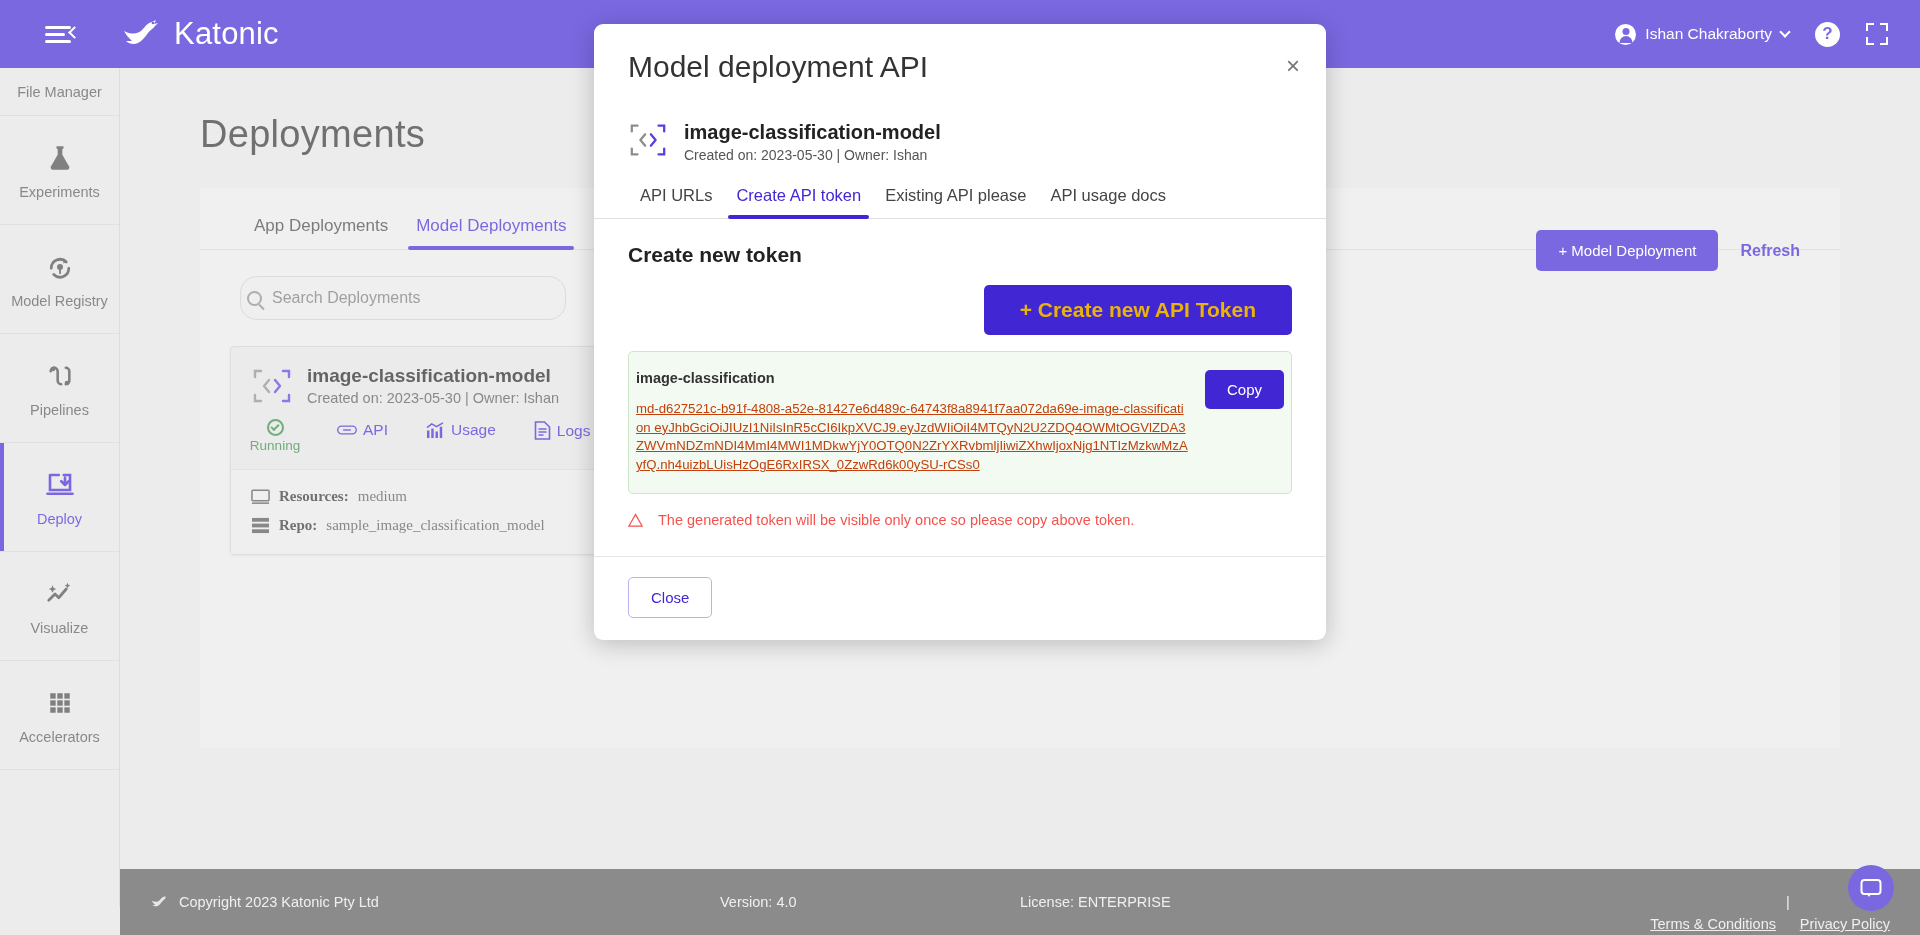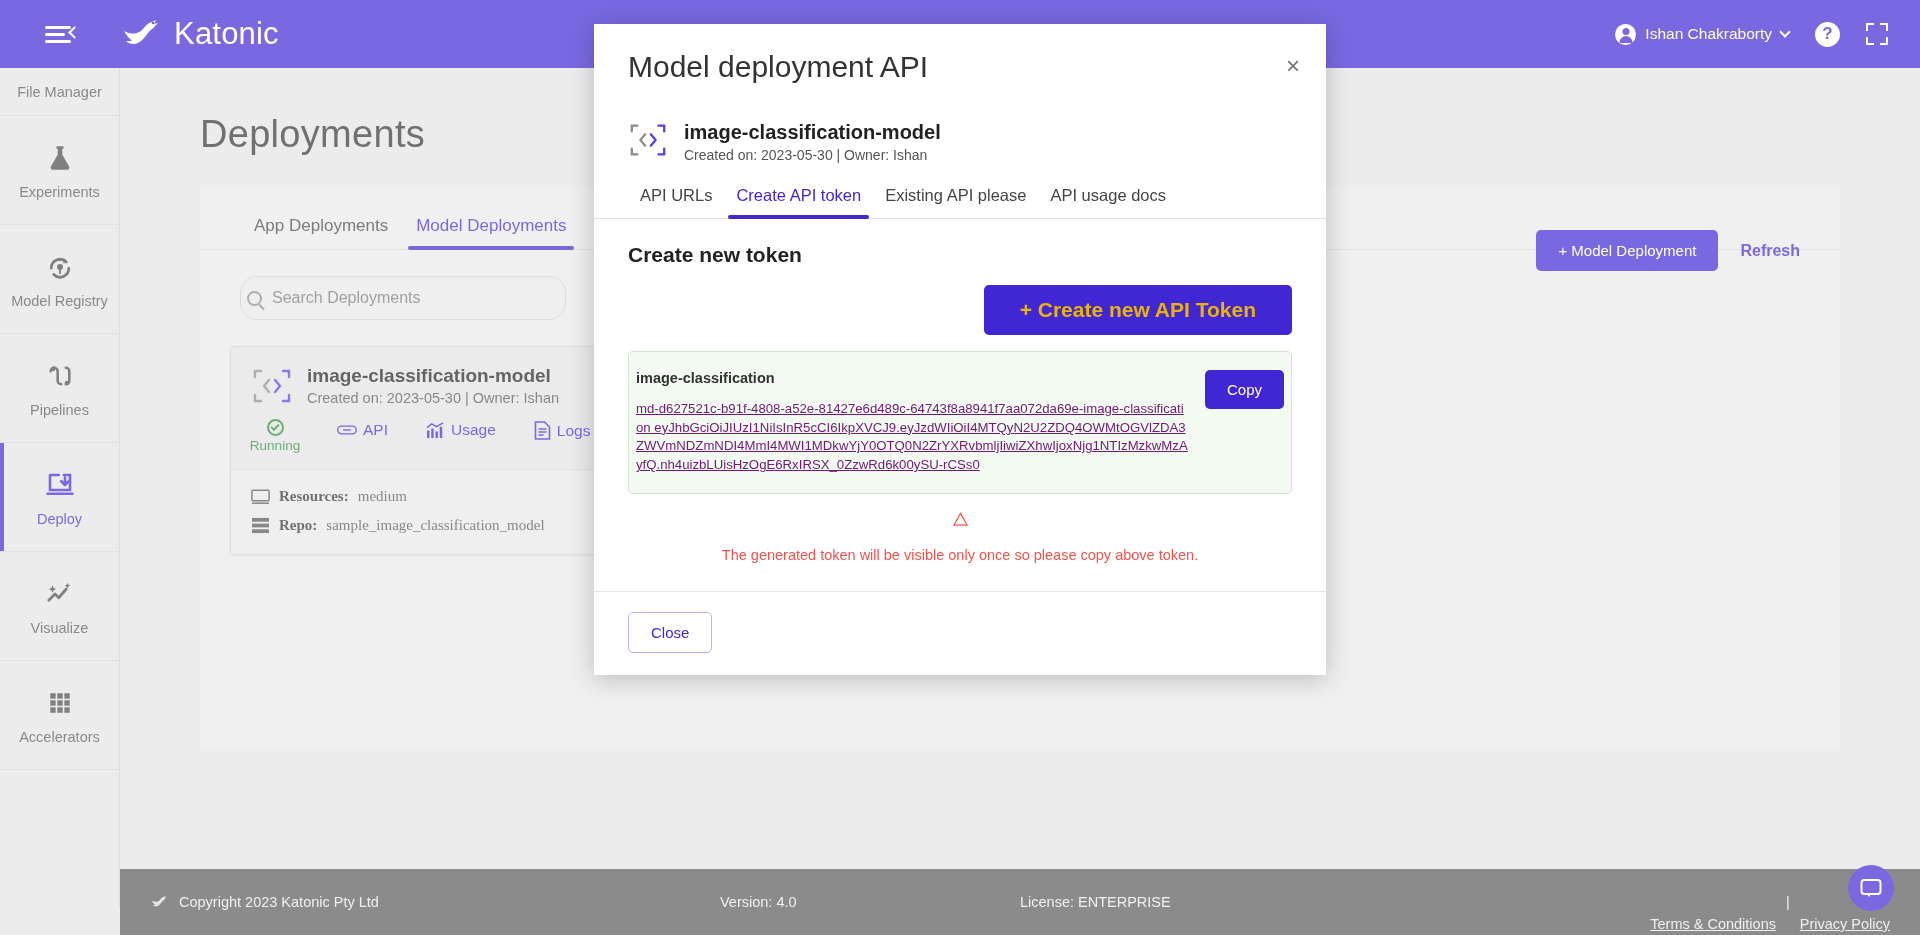--- a/index.html
+++ b/index.html
@@ -103,45 +103,45 @@
   .foot-mid2 { width: 420px; }
   .foot-right { margin-left: auto; padding-right: 30px; display: flex; gap: 10px; align-items: center; }
   .foot-right a { color: #e9e9e9; text-decoration: underline; cursor: pointer; margin-top: 44px; }
 
   .chat-bubble { position: absolute; right: 26px; bottom: 24px; width: 46px; height: 46px;
     border-radius: 50%; background: #4127d4; display:flex; align-items:center; justify-content:center; z-index: 40; cursor:pointer; }
 
   
   .overlay { position: absolute; inset: 0; background: rgba(255,255,255,0.30); z-index: 50; }
   .modal { position: absolute; left: 594px; top: 24px; width: 732px; background: #fff;
-    border-radius: 0; box-shadow: 0 4px 24px rgba(0,0,0,.22); z-index: 60; }
+    border-radius: 9px; box-shadow: 0 4px 24px rgba(0,0,0,.22); z-index: 60; }
   .modal-head { padding: 26px 34px 18px 34px; position: relative; }
   .modal-title { font-size: 30px; font-weight: 300; color: #333; }
   .modal-close { position: absolute; right: 26px; top: 30px; font-size: 24px; color: #777; cursor: pointer; line-height: 1; }
   .modal-model { display: flex; gap: 16px; align-items: center; padding: 18px 34px 0 34px; }
   .mm-title { font-size: 20px; font-weight: bold; color: #222; }
   .mm-sub { font-size: 14px; color: #555; margin-top: 3px; }
   .modal-tabs { display: flex; padding: 22px 34px 0 34px; border-bottom: 1px solid #e0e0e0; margin: 0 0 0 0; }
   .mtab { font-size: 16.5px; color: #444; padding: 0 12px 13px 12px; cursor: pointer; position: relative; }
   .mtab.active { color: #4127d4; }
   .mtab.active::after { content:""; position:absolute; left:4px; right:4px; bottom:-1px; height:4px; background:#4127d4; border-radius:2px; }
   .modal-body { padding: 24px 34px 0 34px; }
   .sec-title { font-size: 21px; font-weight: bold; color: #222; }
   .create-row { display: flex; justify-content: flex-end; margin-top: 18px; }
   .btn-create { background: #4127d4; color: #eab308; border: none; border-radius: 5px;
     padding: 13px 36px; font-size: 21px; font-weight: bold; cursor: pointer; font-family: inherit; }
   .token-box { margin-top: 16px; background: #f2faf1; border: 1px solid #cfe6cb; border-radius: 5px;
     padding: 18px 7px; display: flex; gap: 16px; }
   .token-left { flex: 1 1 auto; min-width: 0; }
   .token-name { font-size: 14.5px; font-weight: bold; color: #333; }
-  .token-val { margin-top: 14px; font-size: 13.2px; line-height: 1.42; color: #701a75;
+  .token-val { margin-top: 14px; font-size: 13.2px; line-height: 1.42; color: #c2410c;
     text-decoration: underline; word-break: break-all; cursor: pointer; }
   .btn-copy { background: #4127d4; color: #fff; border: none; border-radius: 5px;
     padding: 11px 22px; font-size: 15px; cursor: pointer; align-self: flex-start; font-family: inherit; }
-  .warn { margin-top: 18px; font-size: 14.5px; color: #f4524d; display: flex; align-items: center; gap: 21px; flex-direction: column; }
+  .warn { margin-top: 18px; font-size: 14.5px; color: #f4524d; display: flex; align-items: center; gap: 15px; }
   .modal-foot { margin-top: 28px; border-top: 1px solid #e6e6e6; padding: 20px 34px 22px 34px; }
   .btn-close { background: #fff; color: #4127d4; border: 1px solid #b9b2ee; border-radius: 5px;
     padding: 11px 22px; font-size: 15px; cursor: pointer; font-family: inherit; }
 </style>
 </head>
 <body>
 
 <div class="topbar">
   <div class="hamburger">
     <div class="ham-lines">

